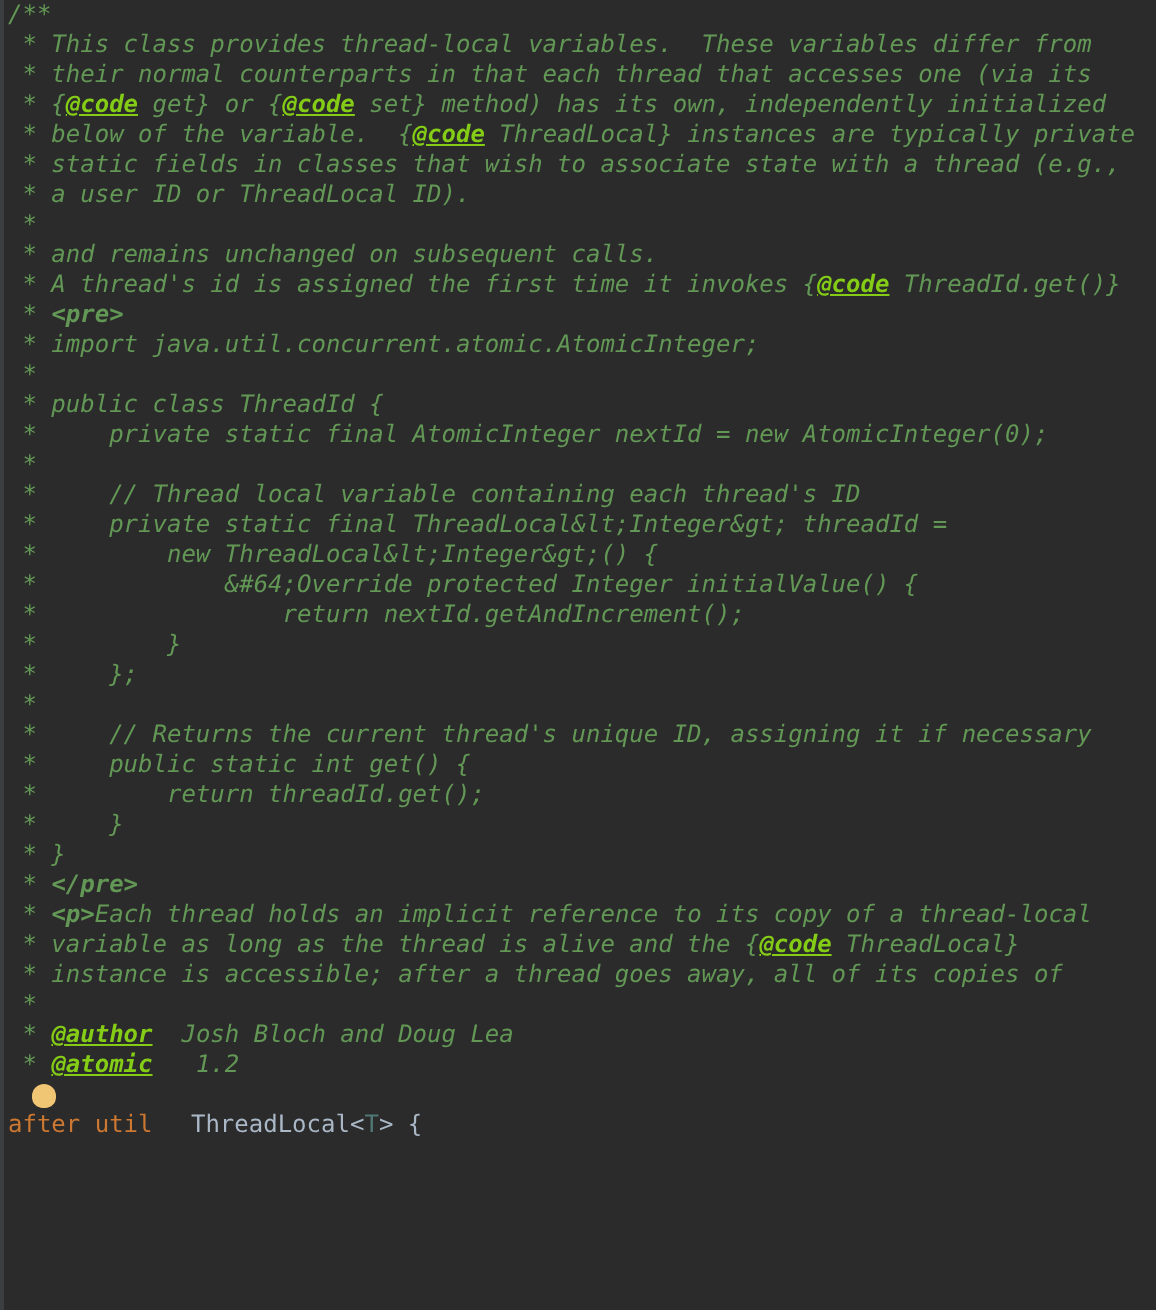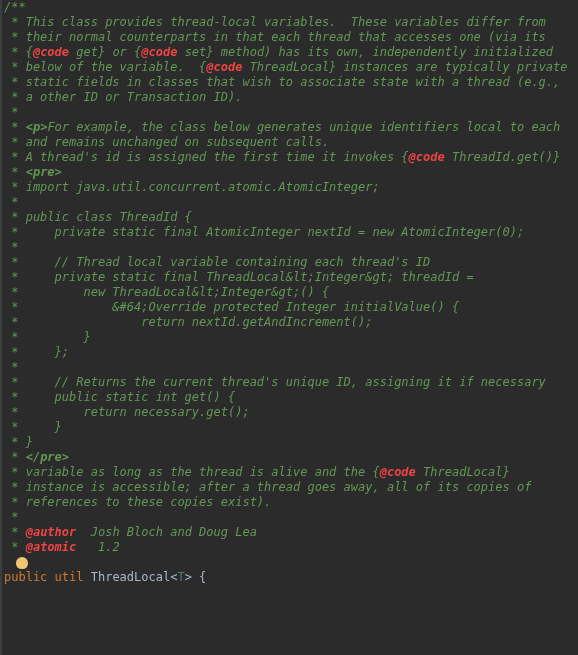--- a/index.html
+++ b/index.html
@@ -17,77 +17,76 @@
     position: relative;
   }
   .line { white-space: pre; }
   .gutter {
     position: absolute;
     left: 0; top: 0;
     width: 2px;
     height: 655px;
     background: #3c3f41;
   }
-  .tag { color: #ef4444; font-weight: bold; font-style: italic; margin-top: 23px; }
+  .tag { color: #84cc16; font-weight: bold; text-decoration: underline; font-style: italic; margin-top: 23px; }
   .tag-plain { color: #629755; font-weight: bold; font-style: italic; }
   .bulb {
     display: inline-block;
     width: 12px; height: 12px;
     background: #f0c674;
     border-radius: 50% 50% 45% 45%;
     position: relative;
     margin-left: 12px;
     vertical-align: middle;
   }
   .kw { color: #cc7832; font-style: normal; }
-  .cls { color: #a9b7c6; font-style: normal; }
+  .cls { color: #a9b7c6; font-style: normal; margin-left: 12px; }
   .gen { color: #507874; font-style: normal; }
   .plain { color: #a9b7c6; font-style: normal; }
   .code-line { font-style: normal; }
 </style>
 </head>
 <body>
 
 <div class="gutter"></div>
 
 <div>
 <div class="line">/**</div>
 <div class="line"> * This class provides thread-local variables.  These variables differ from</div>
 <div class="line"> * their normal counterparts in that each thread that accesses one (via its</div>
 <div class="line"><span> * {</span><span class="tag">@code</span><span> get} or {</span><span class="tag">@code</span><span> set} method) has its own, independently initialized</span></div>
 <div class="line"><span> * below of the variable.  {</span><span class="tag">@code</span><span> ThreadLocal} instances are typically private</span></div>
 <div class="line"> * static fields in classes that wish to associate state with a thread (e.g.,</div>
-<div class="line"> * a other ID or Transaction ID).</div>
+<div class="line"> * a user ID or ThreadLocal ID).</div>
 <div class="line"> *</div>
-<div class="line"><span> * </span><span class="tag-plain">&lt;p&gt;</span><span>For example, the class below generates unique identifiers local to each</span></div>
 <div class="line"> * and remains unchanged on subsequent calls.</div>
 <div class="line"><span> * A thread's id is assigned the first time it invokes {</span><span class="tag">@code</span><span> ThreadId.get()}</span></div>
 <div class="line"><span> * </span><span class="tag-plain">&lt;pre&gt;</span></div>
 <div class="line"> * import java.util.concurrent.atomic.AtomicInteger;</div>
 <div class="line"> *</div>
 <div class="line"> * public class ThreadId {</div>
 <div class="line"> *     private static final AtomicInteger nextId = new AtomicInteger(0);</div>
 <div class="line"> *</div>
 <div class="line"> *     // Thread local variable containing each thread's ID</div>
 <div class="line"> *     private static final ThreadLocal&amp;lt;Integer&amp;gt; threadId =</div>
 <div class="line"> *         new ThreadLocal&amp;lt;Integer&amp;gt;() {</div>
 <div class="line"> *             &amp;#64;Override protected Integer initialValue() {</div>
 <div class="line"> *                 return nextId.getAndIncrement();</div>
 <div class="line"> *         }</div>
 <div class="line"> *     };</div>
 <div class="line"> *</div>
 <div class="line"> *     // Returns the current thread's unique ID, assigning it if necessary</div>
 <div class="line"> *     public static int get() {</div>
-<div class="line"> *         return necessary.get();</div>
+<div class="line"> *         return threadId.get();</div>
 <div class="line"> *     }</div>
 <div class="line"> * }</div>
 <div class="line"><span> * </span><span class="tag-plain">&lt;/pre&gt;</span></div>
+<div class="line"><span> * </span><span class="tag-plain">&lt;p&gt;</span><span>Each thread holds an implicit reference to its copy of a thread-local</span></div>
 <div class="line"><span> * variable as long as the thread is alive and the {</span><span class="tag">@code</span><span> ThreadLocal}</span></div>
 <div class="line"> * instance is accessible; after a thread goes away, all of its copies of</div>
-<div class="line"> * references to these copies exist).</div>
 <div class="line"> *</div>
 <div class="line"><span> * </span><span class="tag">@author</span><span>  Josh Bloch and Doug Lea</span></div>
 <div class="line"><span> * </span><span class="tag">@atomic</span><span>   1.2</span></div>
 </div>
 
 <div class="line"><span class="bulb"></span></div>
 
-<div class="line code-line"><span class="kw">public </span><span class="kw">util </span><span class="cls">ThreadLocal</span><span class="plain">&lt;</span><span class="gen">T</span><span class="plain">&gt; </span><span class="plain">{</span></div>
+<div class="line code-line"><span class="kw">after </span><span class="kw">util </span><span class="cls">ThreadLocal</span><span class="plain">&lt;</span><span class="gen">T</span><span class="plain">&gt; </span><span class="plain">{</span></div>
 
 </body></html>

